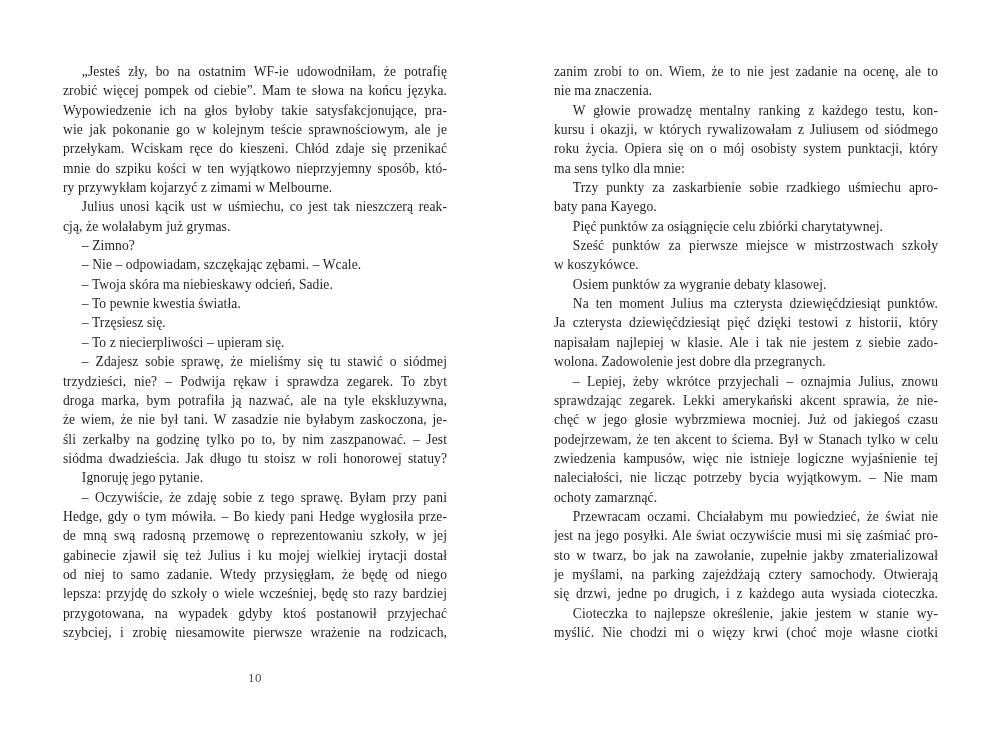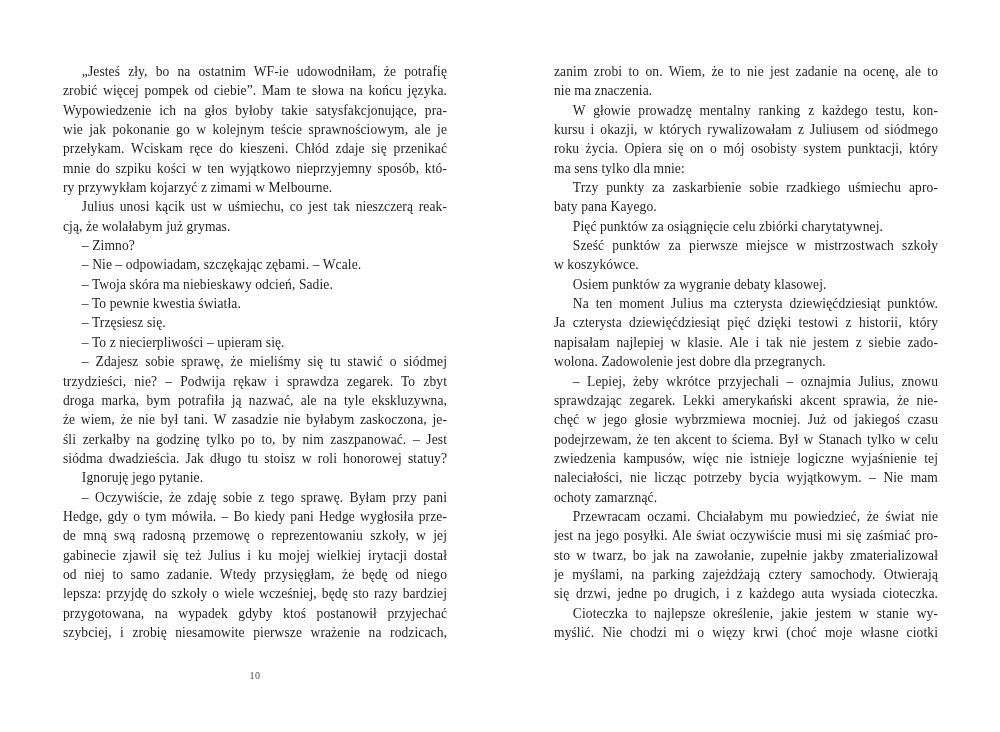--- a/index.html
+++ b/index.html
@@ -46,21 +46,21 @@
   .line.nj {
     text-align: left;
     text-align-last: left;
   }
   .line.ind { text-indent: 20px; }
   .folio {
     position: absolute;
     top: 670px;
     width: 384px;
     text-align: center;
-    font-size: 10px;
+    font-size: 13px;
     color: #4a4a4a;
     letter-spacing: 0.5px;
   }
   .page.left  .folio { left: 63px; }
   .page.right .folio { left: 57px; }
 </style>
 </head>
 <body>
 
 <div class="spread">

